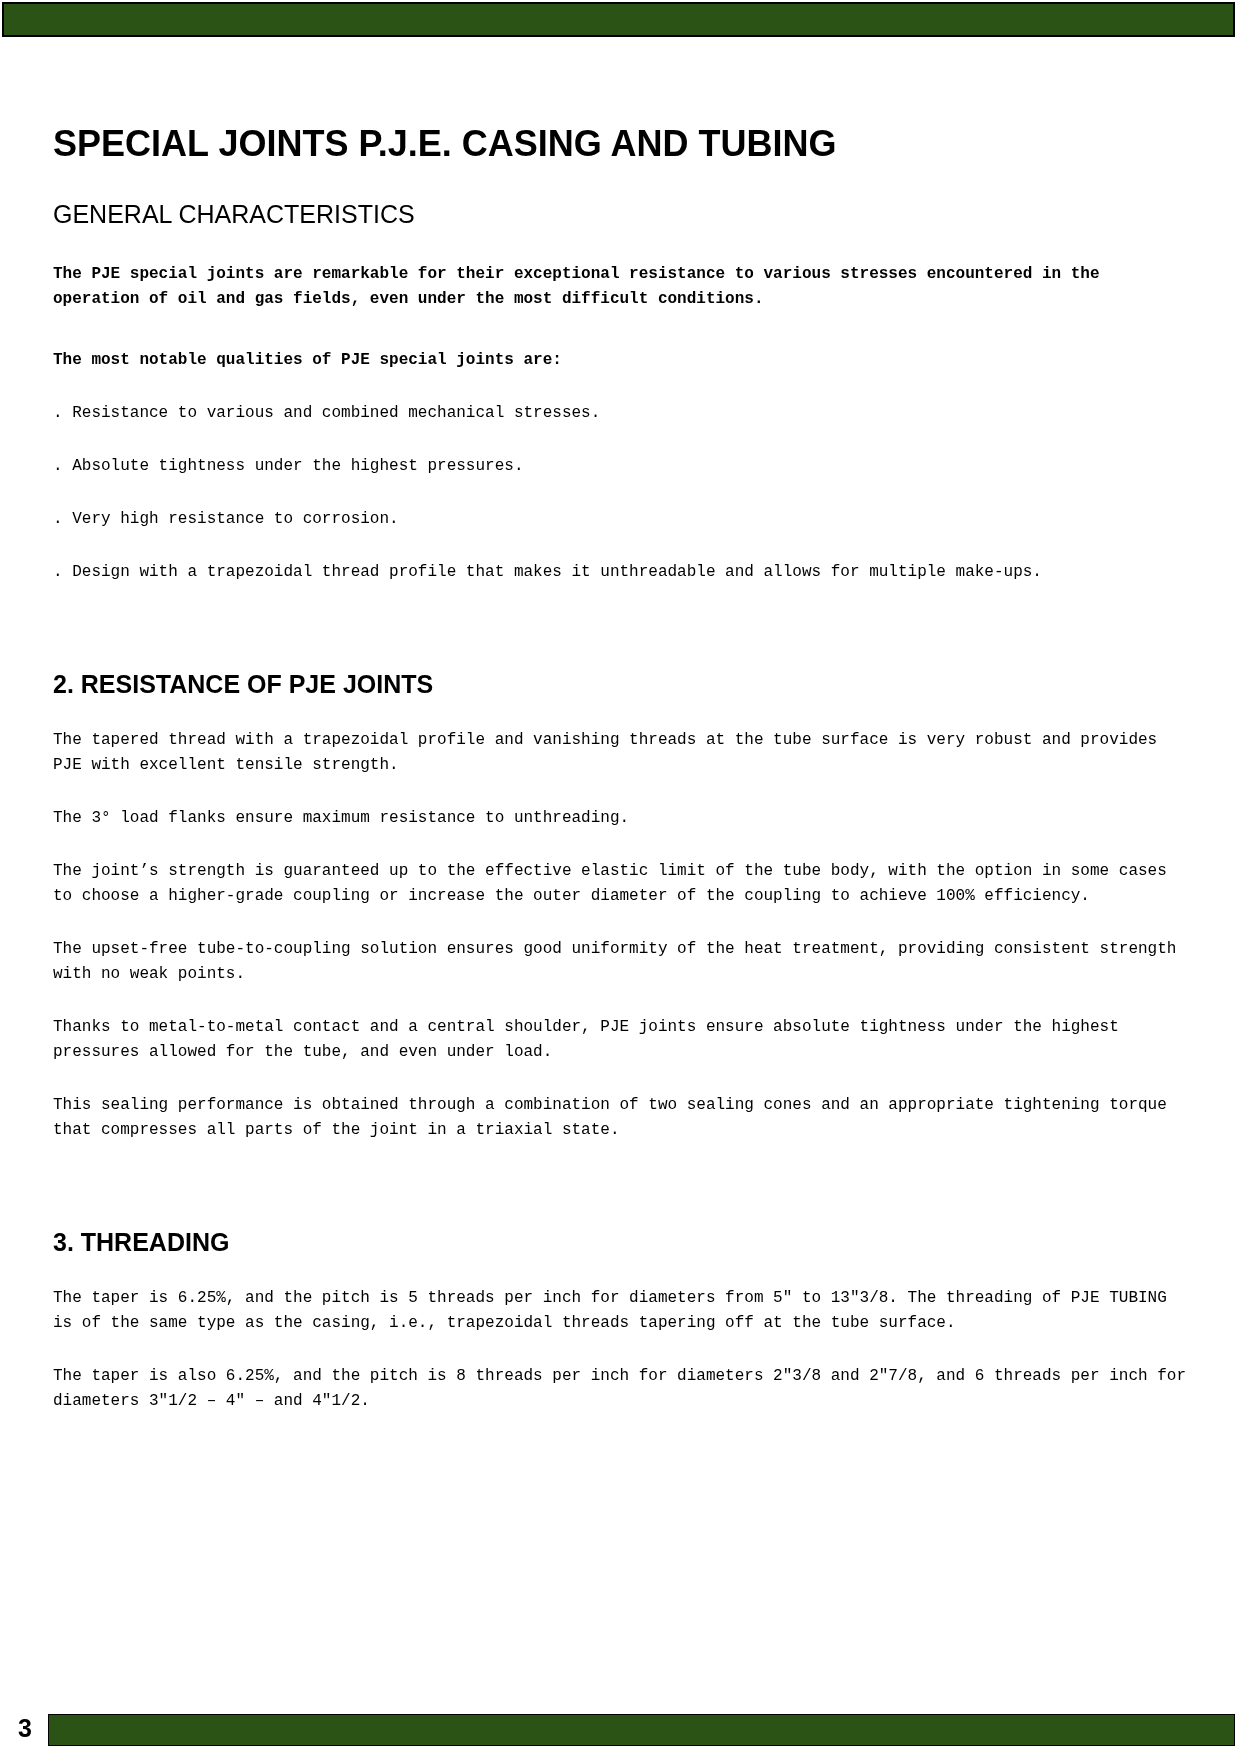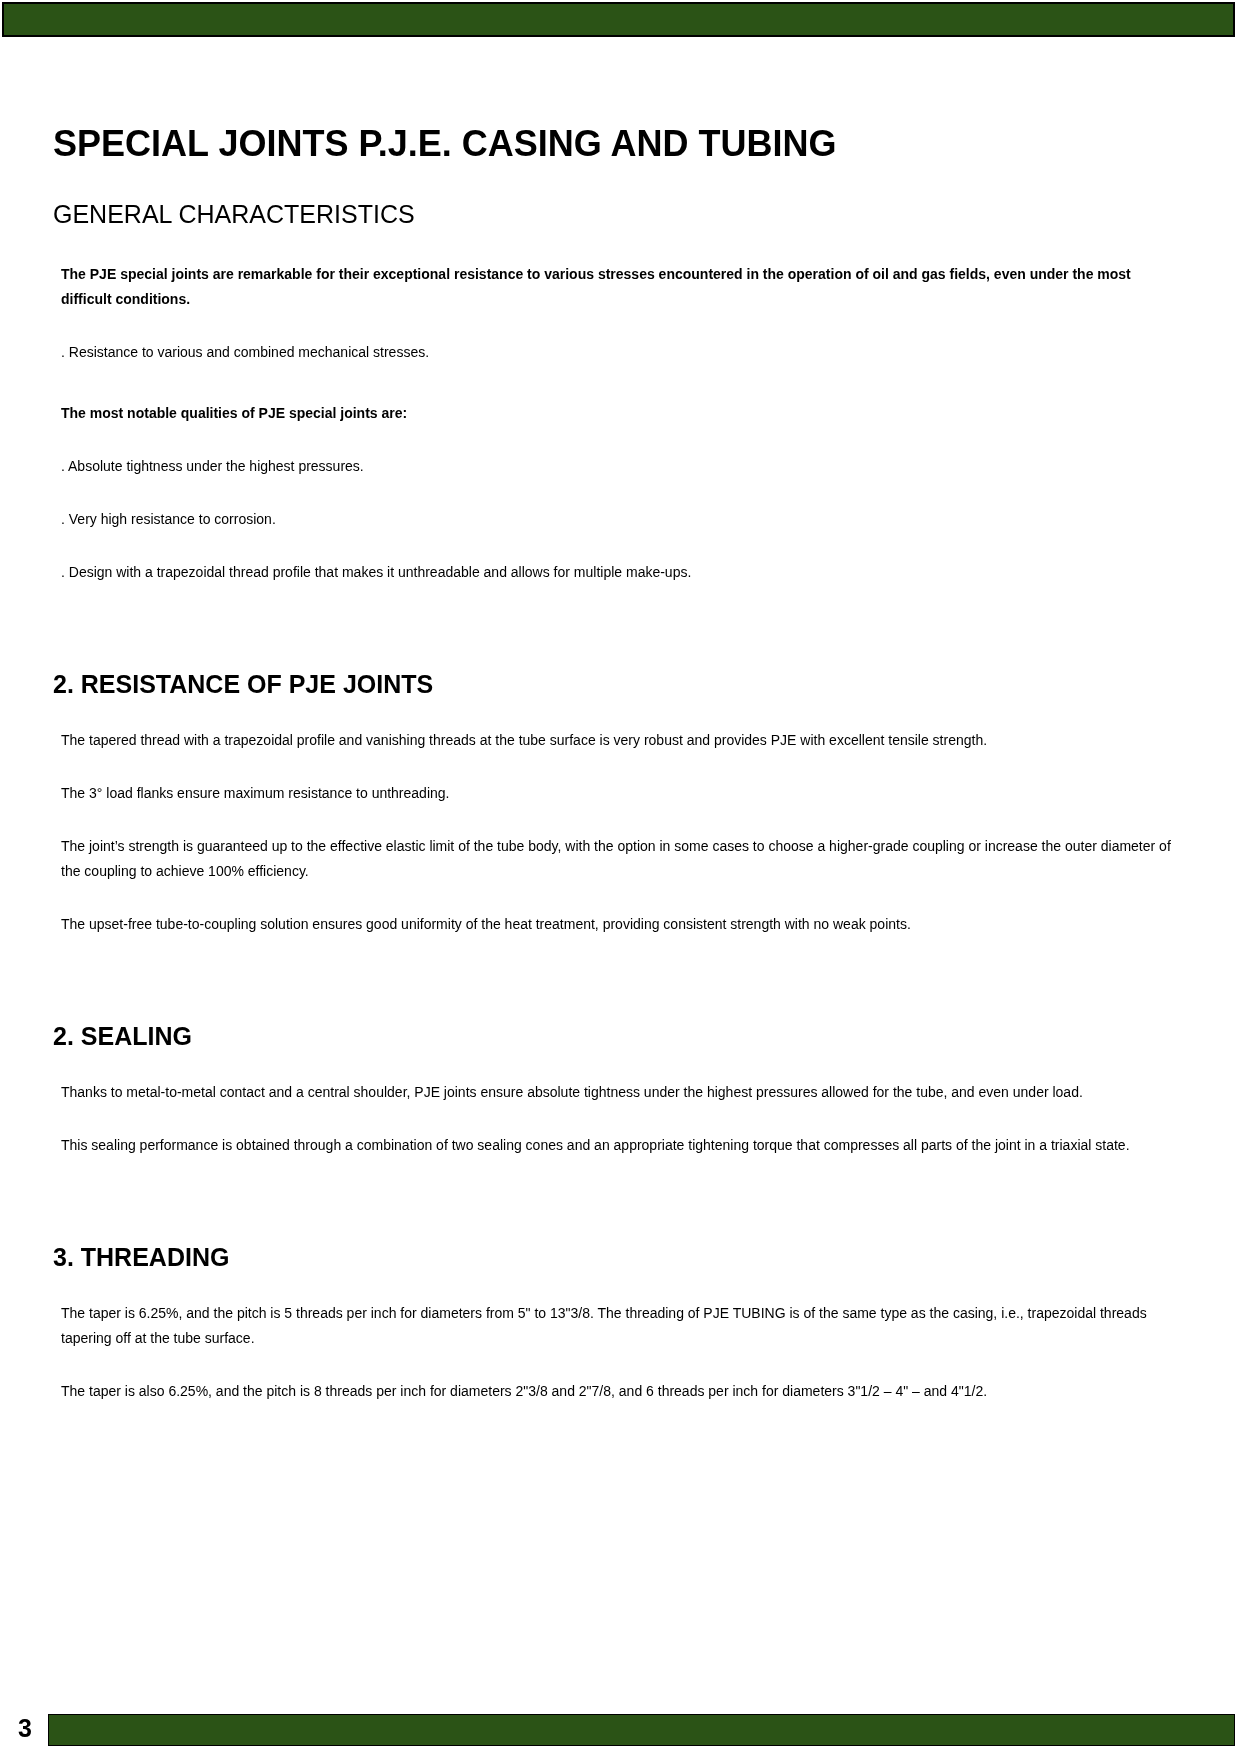--- a/index.html
+++ b/index.html
@@ -22,21 +22,21 @@
     position:absolute;top:14px;left:53px;width:1135px;
   }
   .doc-title{
     margin:109px 0 0;font-size:36px;font-weight:bold;line-height:42px;
     letter-spacing:0px;white-space:nowrap;
   }
   .subheading{
     margin:34px 0 0;font-size:25px;font-weight:normal;line-height:30px;
   }
   .para{
-    margin:28px 8px 0;font-size:14px;line-height:25px;
+    margin:28px 0 0;font-size:16px;line-height:25px;font-family:Liberation Mono, monospace;
   }
   .intro{margin-top:33px;font-weight:bold;}
   .lead{margin-top:36px;font-weight:bold;}
   .section-heading{
     margin:84px 0 0;font-size:25px;font-weight:bold;line-height:30px;
   }
   .section-heading + .para{margin-top:29px;}
   .page-num{
     position:absolute;left:18px;top:1712px;font-size:25px;font-weight:bold;line-height:32px;
   }
@@ -51,34 +51,33 @@
 <div class="top-bar"></div>
 
 <main class="content">
 
   <h1 class="doc-title">SPECIAL JOINTS P.J.E. CASING AND TUBING</h1>
 
   <h2 class="subheading">GENERAL CHARACTERISTICS</h2>
 
   <p class="para intro">The PJE special joints are remarkable for their exceptional resistance to various stresses encountered in the operation of oil and gas fields, even under the most difficult conditions.</p>
 
+  <p class="para lead">The most notable qualities of PJE special joints are:</p>
+
   <p class="para bullet">. Resistance to various and combined mechanical stresses.</p>
-
-  <p class="para lead">The most notable qualities of PJE special joints are:</p>
   <p class="para bullet">. Absolute tightness under the highest pressures.</p>
   <p class="para bullet">. Very high resistance to corrosion.</p>
   <p class="para bullet">. Design with a trapezoidal thread profile that makes it unthreadable and allows for multiple make-ups.</p>
 
   <h2 class="section-heading">2. RESISTANCE OF PJE JOINTS</h2>
   <p class="para">The tapered thread with a trapezoidal profile and vanishing threads at the tube surface is very robust and provides PJE with excellent tensile strength.</p>
   <p class="para">The 3° load flanks ensure maximum resistance to unthreading.</p>
   <p class="para">The joint’s strength is guaranteed up to the effective elastic limit of the tube body, with the option in some cases to choose a higher-grade coupling or increase the outer diameter of the coupling to achieve 100% efficiency.</p>
   <p class="para">The upset-free tube-to-coupling solution ensures good uniformity of the heat treatment, providing consistent strength with no weak points.</p>
 
-  <h2 class="section-heading">2. SEALING</h2>
   <p class="para">Thanks to metal-to-metal contact and a central shoulder, PJE joints ensure absolute tightness under the highest pressures allowed for the tube, and even under load.</p>
   <p class="para">This sealing performance is obtained through a combination of two sealing cones and an appropriate tightening torque that compresses all parts of the joint in a triaxial state.</p>
 
   <h2 class="section-heading">3. THREADING</h2>
   <p class="para">The taper is 6.25%, and the pitch is 5 threads per inch for diameters from 5" to 13"3/8. The threading of PJE TUBING is of the same type as the casing, i.e., trapezoidal threads tapering off at the tube surface.</p>
   <p class="para">The taper is also 6.25%, and the pitch is 8 threads per inch for diameters 2"3/8 and 2"7/8, and 6 threads per inch for diameters 3"1/2 – 4" – and 4"1/2.</p>
 
 </main>
 
 <span class="page-num">3</span>

